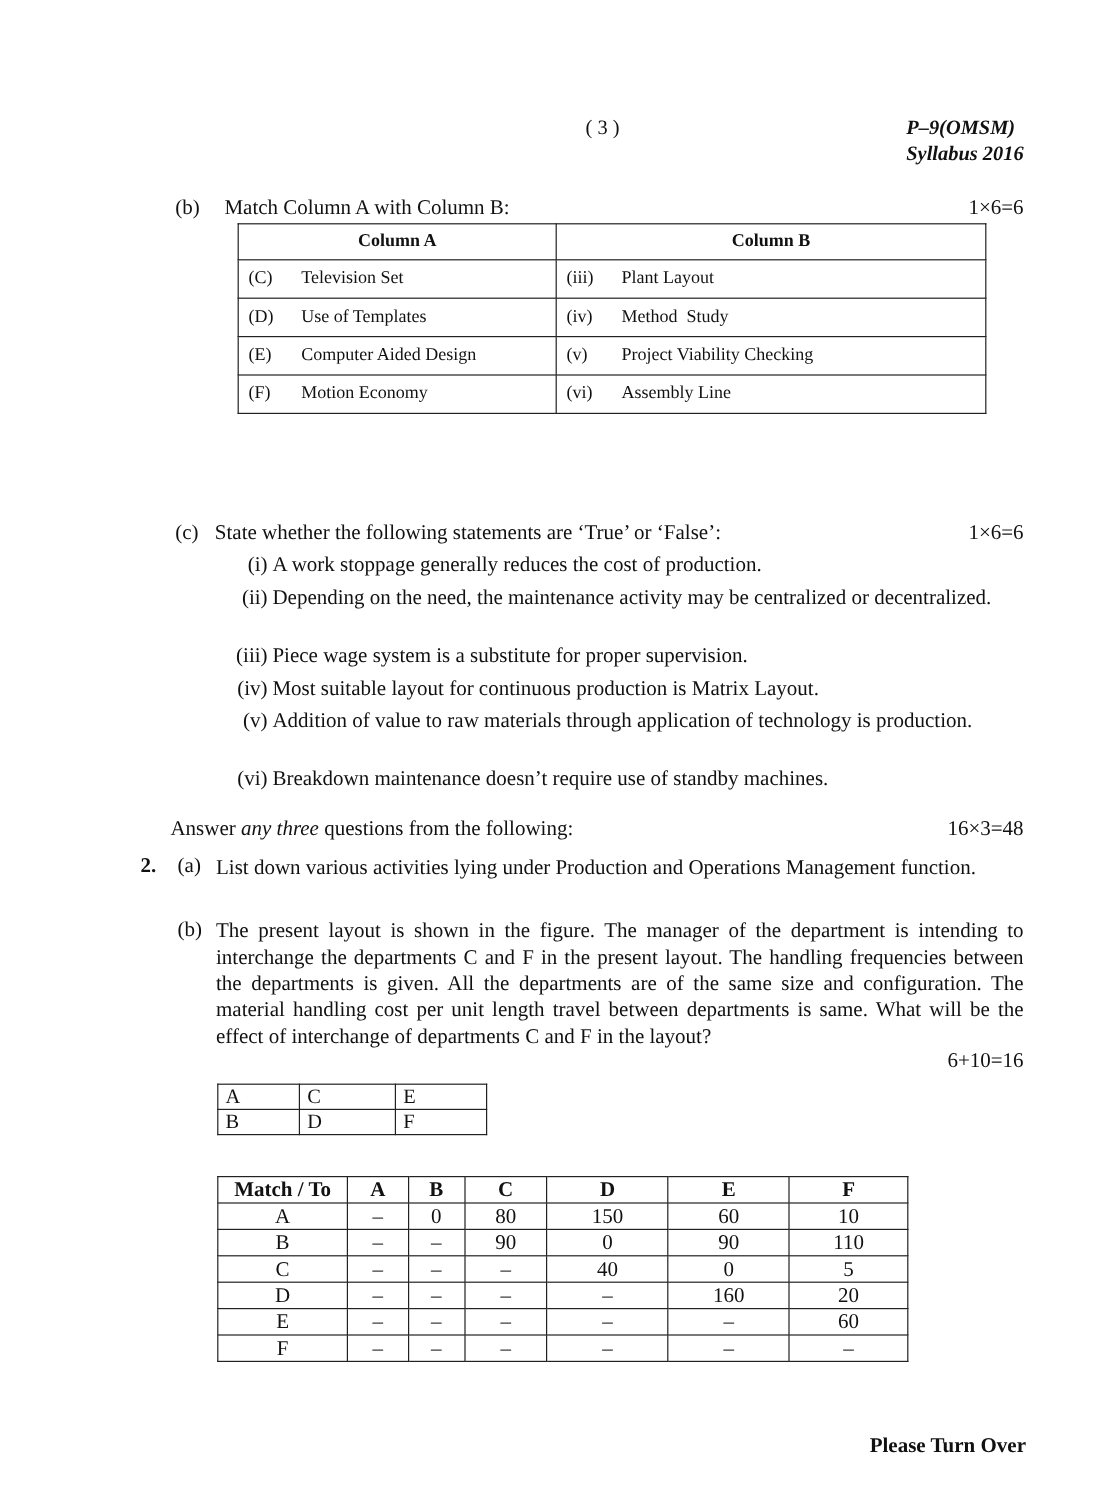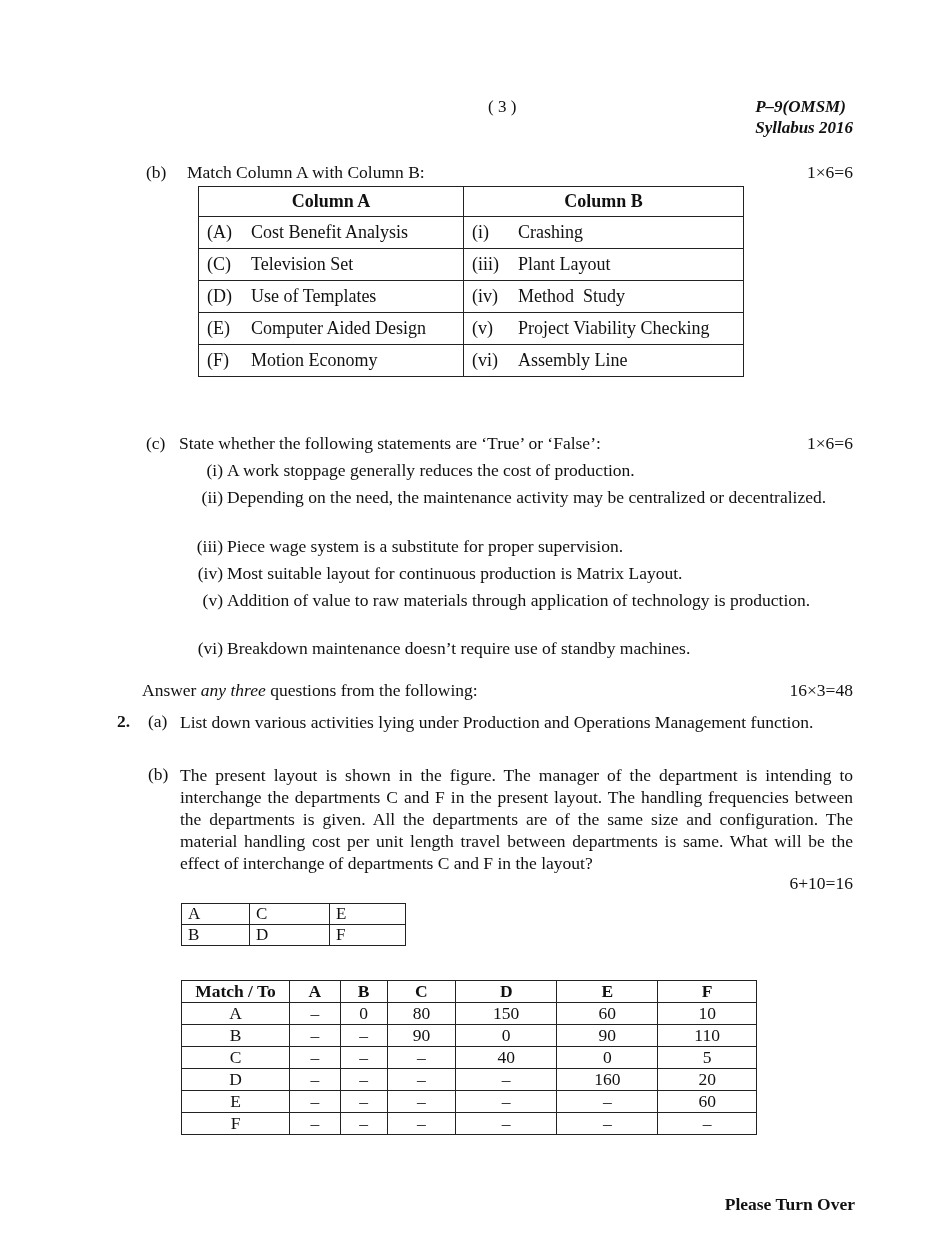--- a/index.html
+++ b/index.html
@@ -12,22 +12,22 @@
   .page-num { left: 488px; top: 97px; font-size: 17px; }
   .code { right: 72px; top: 96px; font-weight: bold; font-style: italic; font-size: 17px; line-height: 21px; }
   .marks { position: absolute; right: 72px; font-size: 17.5px; }
 
   .q-label { position: absolute; font-size: 17.5px; }
   .line { position: absolute; font-size: 17.5px; white-space: nowrap; }
   .para { position: absolute; font-size: 17.5px; line-height: 22px; text-align: justify; }
 
   
   table.match {
-    position: absolute; left: 198px; top: 186px; width: 546px;
-    border-collapse: collapse; font-size: 18px;
+    position: absolute; left: 198px; top: 186px; width: 624px;
+    border-collapse: collapse; font-size: 15px;
   }
   table.match td, table.match th {
     border: 1.3px solid #222; height: 31px; padding: 0 8px; vertical-align: middle;
   }
   table.match th { font-weight: bold; text-align: center; height: 29px; }
   table.match td.colA { width: 248px; }
   .lbl { display: inline-block; width: 44px; }
   .lbl-b { display: inline-block; width: 46px; }
 
   
@@ -65,24 +65,20 @@
 
 <div class="q-label" style="left:146px; top:162px;">(b)</div>
 <div class="line" style="left:187px; top:162px;">Match Column A with Column B:</div>
 <div class="marks" style="top:162px;">1×6=6</div>
 
 <table class="match">
   <tbody>
       <tr>
     <th>Column A</th>
     <th>Column B</th>
-  </tr>
-  <tr>
-    <td class="colA"><span class="lbl">(A)</span><span>Cost Benefit Analysis</span></td>
-    <td><span class="lbl-b">(i)</span><span>Crashing</span></td>
   </tr>
   <tr>
     <td class="colA"><span class="lbl">(C)</span><span>Television Set</span></td>
     <td><span class="lbl-b">(iii)</span><span>Plant Layout</span></td>
   </tr>
   <tr>
     <td class="colA"><span class="lbl">(D)</span><span>Use of Templates</span></td>
     <td><span class="lbl-b">(iv)</span><span style="white-space:pre;">Method  Study</span></td>
   </tr>
   <tr>

